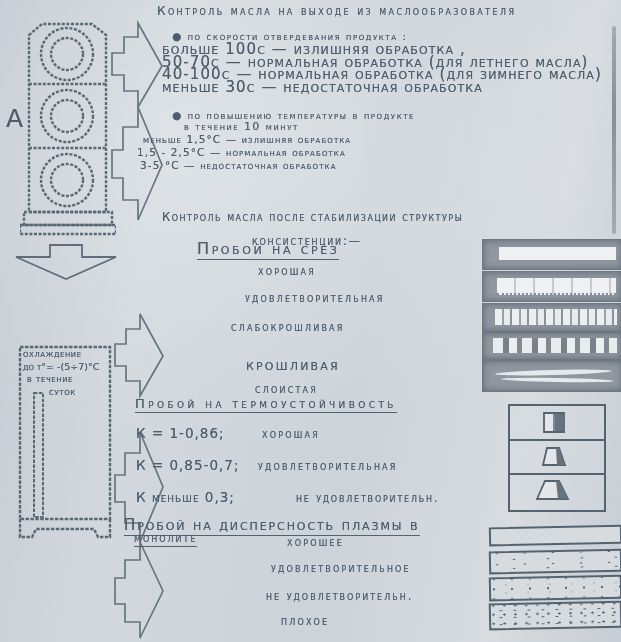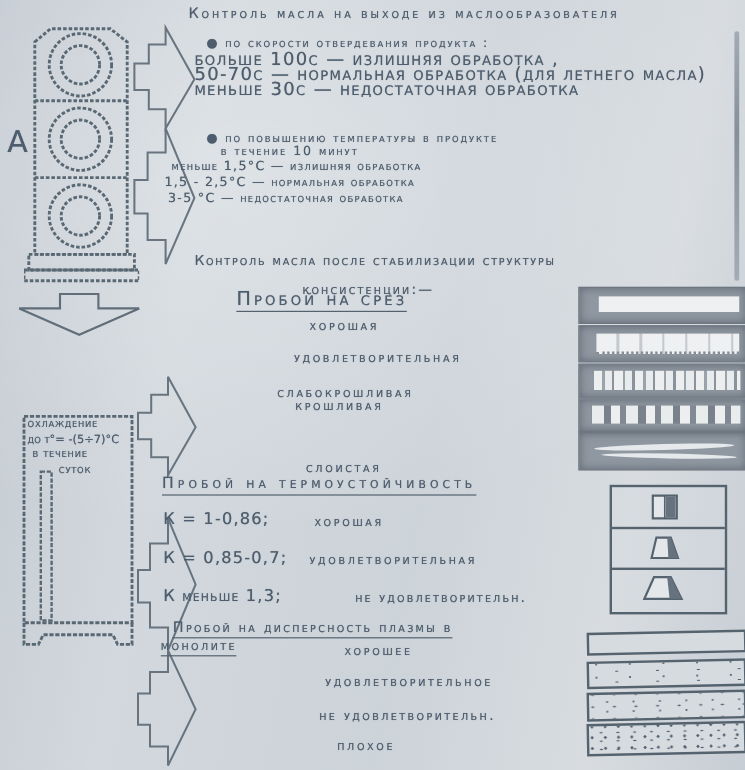--- a/index.html
+++ b/index.html
@@ -80,39 +80,40 @@
     <polygon points="28,120 51,175 28,230 28,211 13,211 13,190 3,190 3,163 13,163 13,141 28,141"></polygon>
     <polygon points="28,230 51,279 28,326 28,310 13,310 13,292 3,292 3,266 13,266 13,248 28,248"></polygon>
   </svg>
 
   <div class="t" style="left:172px;top:30px;font-size:10.5px;letter-spacing:1.6px;">● по скорости отвердевания продукта :</div>
 
   <div class="t" style="left:157px;top:4px;font-size:12px;letter-spacing:2.4px;">Контроль масла на выходе из маслообразователя</div>
   <div class="t" style="left:162px;top:43px;font-size:15px;letter-spacing:1.1px;line-height:12.6px;">
     <div>больше 100с — излишняя обработка ,</div>
     <div>50-70с — нормальная обработка (для летнего масла)</div>
+    <div>40-100с — нормальная обработка (для зимнего масла)</div>
     <div>меньше 30с — недостаточная обработка</div>
   </div>
 
   <div class="t" style="left:172px;top:109px;font-size:10.5px;letter-spacing:1.6px;">● по повышению температуры в продукте</div>
   <div class="t" style="left:184px;top:120px;font-size:10.5px;letter-spacing:1.6px;">в течение 10 минут</div>
   <div class="t" style="left:137px;top:133px;font-size:10.5px;letter-spacing:1.1px;line-height:13px;">
     <div style="margin-left:6px;">меньше 1,5°С — излишняя обработка</div>
     <div>1,5 - 2,5°С — нормальная обработка</div>
     <div style="margin-left:3px;">3-5 °С — недостаточная обработка</div>
   </div>
 
   <div class="t" style="left:162px;top:210px;font-size:11.5px;letter-spacing:1.5px;">Контроль масла после стабилизации структуры</div>
   <div class="t" style="left:252px;top:234px;font-size:11.5px;letter-spacing:1.8px;">консистенции:—</div>
 
   <div class="t u" style="left:197px;top:239px;font-size:16px;letter-spacing:2.6px;">Пробой на срез</div>
   <div class="t" style="left:258px;top:264px;font-size:11.5px;letter-spacing:2.2px;">хорошая</div>
   <div class="t" style="left:245px;top:291px;font-size:11.5px;letter-spacing:2.2px;">удовлетворительная</div>
   <div class="t" style="left:231px;top:320px;font-size:11.5px;letter-spacing:2.2px;">слабокрошливая</div>
-  <div class="t" style="left:246px;top:332px;font-size:11px;letter-spacing:2.2px;">крошливая</div>
+  <div class="t" style="left:246px;top:356px;font-size:15px;letter-spacing:2.2px;">крошливая</div>
   <div class="t" style="left:255px;top:382px;font-size:11.5px;letter-spacing:2.2px;">слоистая</div>
 
   <div class="ph" style="top:239px;height:29px;">
     <div class="bar" style="left:16px;right:6px;top:7px;height:13px;"></div>
   </div>
   <div class="ph" style="top:271px;height:29px;">
     <div class="bar" style="left:14px;right:6px;top:6px;height:15px;border-bottom:2px dotted #858d96;
                 background:repeating-linear-gradient(90deg,#eef0f2 0 17px,#c3c9ce 17px 19px);"></div>
   </div>
   <div class="ph" style="top:303px;height:27px;">
@@ -126,42 +127,42 @@
   <div class="ph" style="top:360px;height:30px;">
     <div class="lens" style="left:12px;right:10px;top:9px;height:5px;transform:rotate(-1.5deg);"></div>
     <div class="lens" style="left:18px;right:8px;top:17px;height:4px;transform:rotate(1deg);"></div>
   </div>
 
   <div class="t u" style="left:135px;top:396px;font-size:13px;letter-spacing:3.4px;">Пробой на термоустойчивость</div>
   <div class="t" style="left:136px;top:425px;font-size:13.5px;letter-spacing:1px;">К = 1-0,86;</div>
   <div class="t" style="left:262px;top:427px;font-size:11.5px;letter-spacing:2.2px;">хорошая</div>
   <div class="t" style="left:136px;top:457px;font-size:13.5px;letter-spacing:1px;">К = 0,85-0,7;</div>
   <div class="t" style="left:258px;top:459px;font-size:11.5px;letter-spacing:2.2px;">удовлетворительная</div>
-  <div class="t" style="left:136px;top:489px;font-size:13.5px;letter-spacing:1px;">К меньше 1,3;</div>
+  <div class="t" style="left:136px;top:489px;font-size:13.5px;letter-spacing:1px;">К меньше 0,3;</div>
   <div class="t" style="left:296px;top:491px;font-size:11.5px;letter-spacing:1.8px;">не удовлетворительн.</div>
 
   <div class="thermal-box">
     <div class="tcell-div" style="top:33px;"></div>
     <div class="tcell-div" style="top:67px;"></div>
     <svg class="ink-svg" style="left:26px;top:4px;" width="40" height="26" viewBox="0 0 40 26">
       <rect x="8" y="3" width="20" height="19" fill="#e3e7ea" stroke="#55636f" stroke-width="1.8"></rect>
       <line x1="18" y1="3" x2="18" y2="22" stroke="#55636f" stroke-width="1.4"></line>
       <rect x="19" y="4" width="8" height="17" fill="#66727e"></rect>
     </svg>
     <svg class="ink-svg" style="left:26px;top:38px;" width="40" height="26" viewBox="0 0 40 26">
       <path d="M7,21 L11,4 L23,4 L29,21 Z" fill="#e3e7ea" stroke="#55636f" stroke-width="1.8"></path>
       <path d="M20,4 L23,4 L29,21 L21,21 Z" fill="#66727e"></path>
     </svg>
     <svg class="ink-svg" style="left:24px;top:72px;" width="40" height="26" viewBox="0 0 40 26">
       <path d="M3,21 L11,3 L25,3 L34,21 Z" fill="#e3e7ea" stroke="#55636f" stroke-width="1.8"></path>
       <path d="M22,3 L25,3 L34,21 L24,21 Z" fill="#66727e"></path>
     </svg>
   </div>
 
-  <div class="t u" style="left:144px;top:516px;font-size:12px;letter-spacing:1.9px;">Пробой на дисперсность плазмы в</div>
+  <div class="t u" style="left:124px;top:516px;font-size:15px;letter-spacing:1.9px;">Пробой на дисперсность плазмы в</div>
   <div class="t u" style="left:134px;top:531px;font-size:11.5px;letter-spacing:2px;">монолите</div>
   <div class="t" style="left:287px;top:535px;font-size:11.5px;letter-spacing:2.2px;">хорошее</div>
   <div class="t" style="left:271px;top:561px;font-size:11.5px;letter-spacing:2.2px;text-align:center;">удовлетворительное</div>
   <div class="t" style="left:266px;top:589px;font-size:11.5px;letter-spacing:2px;">не удовлетворительн.</div>
   <div class="t" style="left:281px;top:614px;font-size:11.5px;letter-spacing:2.2px;">плохое</div>
 
   <div class="disp" style="top:526px;height:15px;"></div>
   <div class="disp" style="top:550px;height:19px;
               background-image:radial-gradient(#4f5e6e 1px, transparent 1.6px),radial-gradient(#4f5e6e 1px, transparent 1.6px);
               background-size:34px 9px,28px 11px;background-position:6px 2px,20px 6px;"></div>

